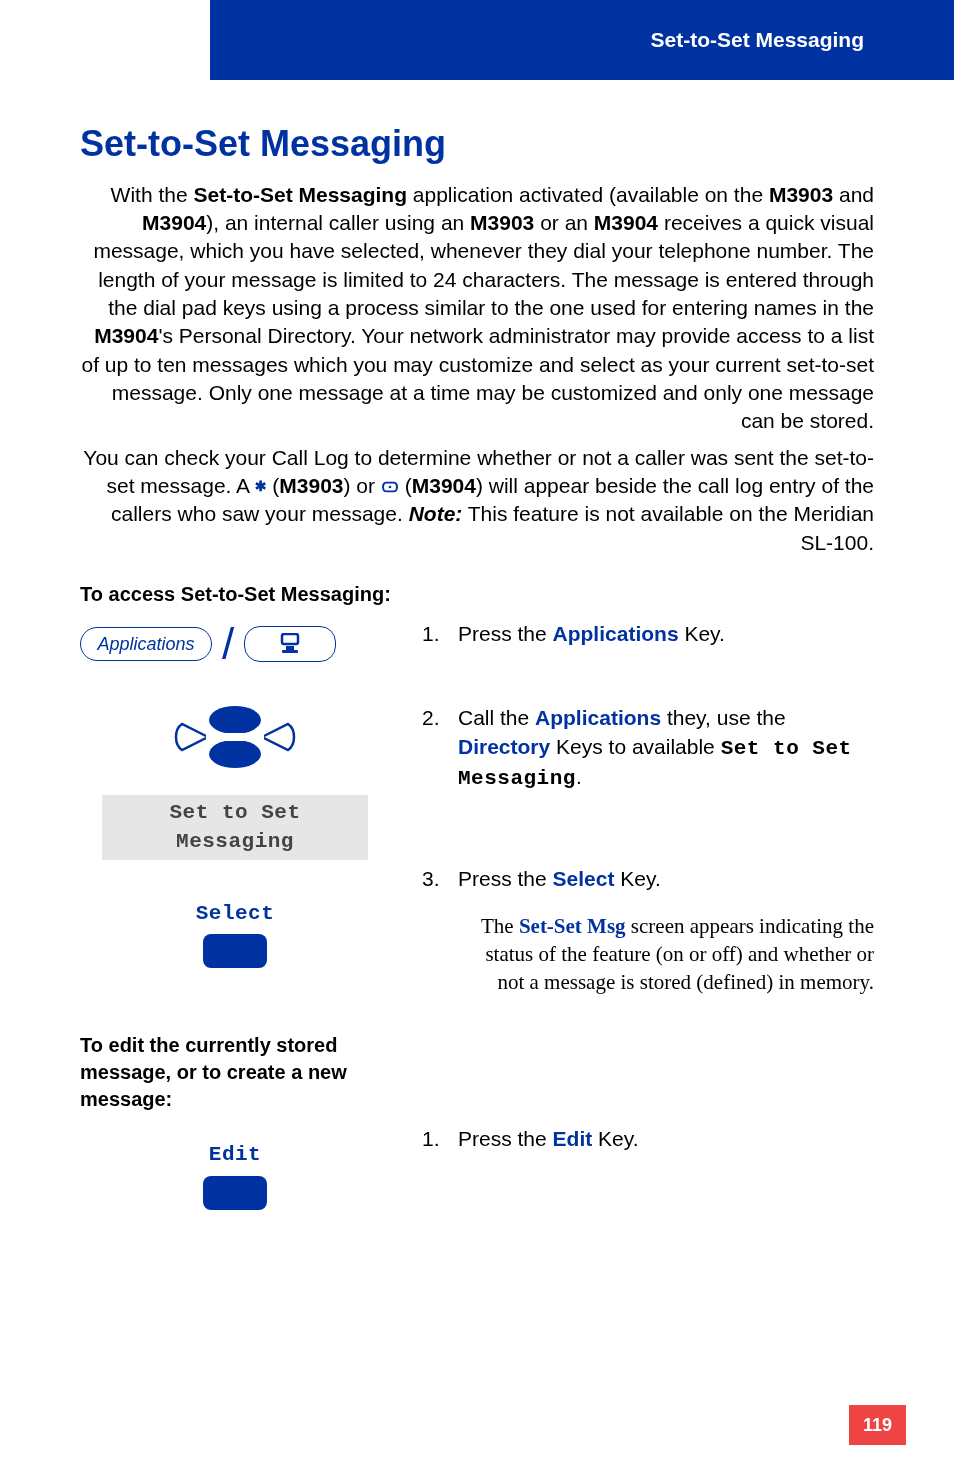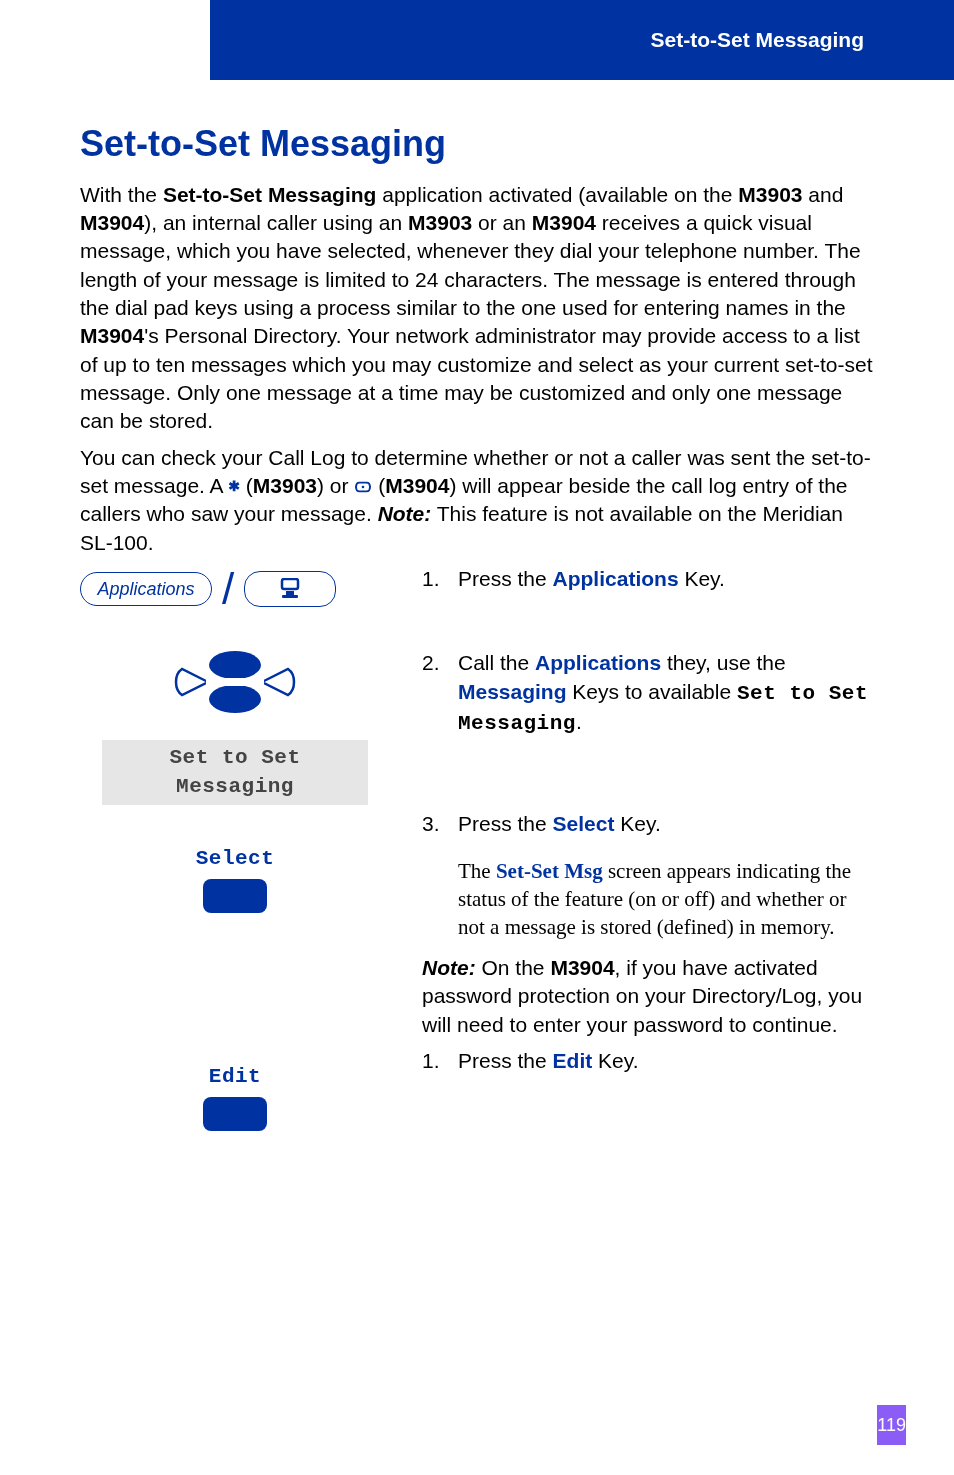--- a/index.html
+++ b/index.html
@@ -33,21 +33,21 @@
   .page {
     padding: 40px 80px 30px 80px;
   }
   h1 {
     color: #0033a1;
     font-size: 36px;
     font-weight: bold;
     margin: 0 0 12px 0;
     font-family: Arial, Helvetica, sans-serif;
   }
-  p { margin: 0 0 8px 0; }
+  p { margin: 0 0 8px 0; text-align: right; }
   .bold { font-weight: bold; }
   .sub-head {
     font-weight: bold;
     margin-top: 24px;
     margin-bottom: 12px;
     font-size: 20px;
   }
   .two-col {
     display: flex;
     gap: 32px;
@@ -115,25 +115,25 @@
     width: 64px; height: 34px;
     background: #0033a1;
     border-radius: 8px;
     margin: 0 auto;
   }
 
   .page-num {
     position: fixed;
     bottom: 30px;
     right: 48px;
-    background: #8b5cf6;
+    background: #ef4444;
     color: #fff;
     font-size: 18px;
-    font-weight: normal;
-    padding: 8px 0;
+    font-weight: bold;
+    padding: 8px 14px;
   }
   
   .star { color: #0033a1; font-weight: bold; font-size: 14px; vertical-align: 2px; }
   .face-icon { display: inline-block; width: 18px; height: 14px; vertical-align: -1px; }
 </style>
 </head>
 <body>
 
 <div class="header" style="position:relative;">
   <div class="left-block"></div>
@@ -149,20 +149,21 @@
   </p>
 
   <p>
     <span>You can check your Call Log to determine whether or not a caller was sent the set-to-set message. A </span><span class="star">✱</span><span> (</span><span class="bold">M3903</span><span>) or </span><svg class="face-icon" viewBox="0 0 20 16">
         <path fill="none" stroke="#0033a1" stroke-width="2" d="M2 8 Q2 3 6 3 L14 3 Q18 3 18 8 Q18 13 14 13 L6 13 Q2 13 2 8 Z"></path>
         <circle cx="10" cy="8" r="1.5" fill="#0033a1"></circle>
         <path fill="none" stroke="#0033a1" stroke-width="1.6" d="M3 6 Q1 8 3 10 M17 6 Q19 8 17 10"></path>
       </svg><span> (</span><span class="bold">M3904</span><span>) will appear beside the call log entry of the callers who saw your message. </span><span class="bold" style="font-style:italic">Note:</span><span> This feature is not available on the Meridian SL-100.</span>
   </p>
 
+  <div class="sub-head">To access Set-to-Set Messaging:</div>
 
   <div class="two-col">
     <div class="left-col">
 
       <div class="step-block">
         <div class="app-row">
           <div class="app-btn">Applications</div>
           <div class="slash">/</div>
           <div class="icon-btn">
             <svg width="28" height="22" viewBox="0 0 28 22">
@@ -204,46 +205,44 @@
           </span>
         </li>
       </ol>
 
       <div style="height:38px;"></div>
 
       <ol>
         <li>
           <span class="num">2.</span>
           <span class="body">
-            <span>Call the </span><span class="blue-txt">Applications</span><span> they, use the </span><span class="blue-txt">Messaging</span><span> Keys to available </span><span class="lcd">Set to Set Messaging</span><span>.</span>
+            <span>Call the </span><span class="blue-txt">Applications</span><span> they, use the </span><span class="blue-txt">Directory</span><span> Keys to available </span><span class="lcd">Set to Set Messaging</span><span>.</span>
           </span>
         </li>
       </ol>
 
       <div style="height:54px;"></div>
 
       <ol>
         <li>
           <span class="num">3.</span>
           <span class="body">
             <span>Press the </span><span class="blue-txt">Select</span><span> Key.</span>
           </span>
         </li>
       </ol>
 
       <p class="indent">
         <span>The </span><span class="blue-txt">Set-Set Msg</span><span> screen appears indicating the status of the feature (on or off) and whether or not a message is stored (defined) in memory.</span>
       </p>
 
-      <p style="margin-top:12px;">
-        <span class="bold" style="font-style:italic">Note:</span><span> On the </span><span class="bold">M3904</span><span>, if you have activated password protection on your Directory/Log, you will need to enter your password to continue.</span>
-      </p>
     </div>
   </div>
 
+  <div class="sub-head" style="max-width:310px;">To edit the currently stored message, or to create a new message:</div>
 
   <div class="two-col">
     <div class="left-col">
       <div class="softkey">
         <span class="lbl lcd" style="color:#0033a1;">Edit</span>
         <div class="keycap"></div>
       </div>
     </div>
     <div class="right-col">
       <ol>

